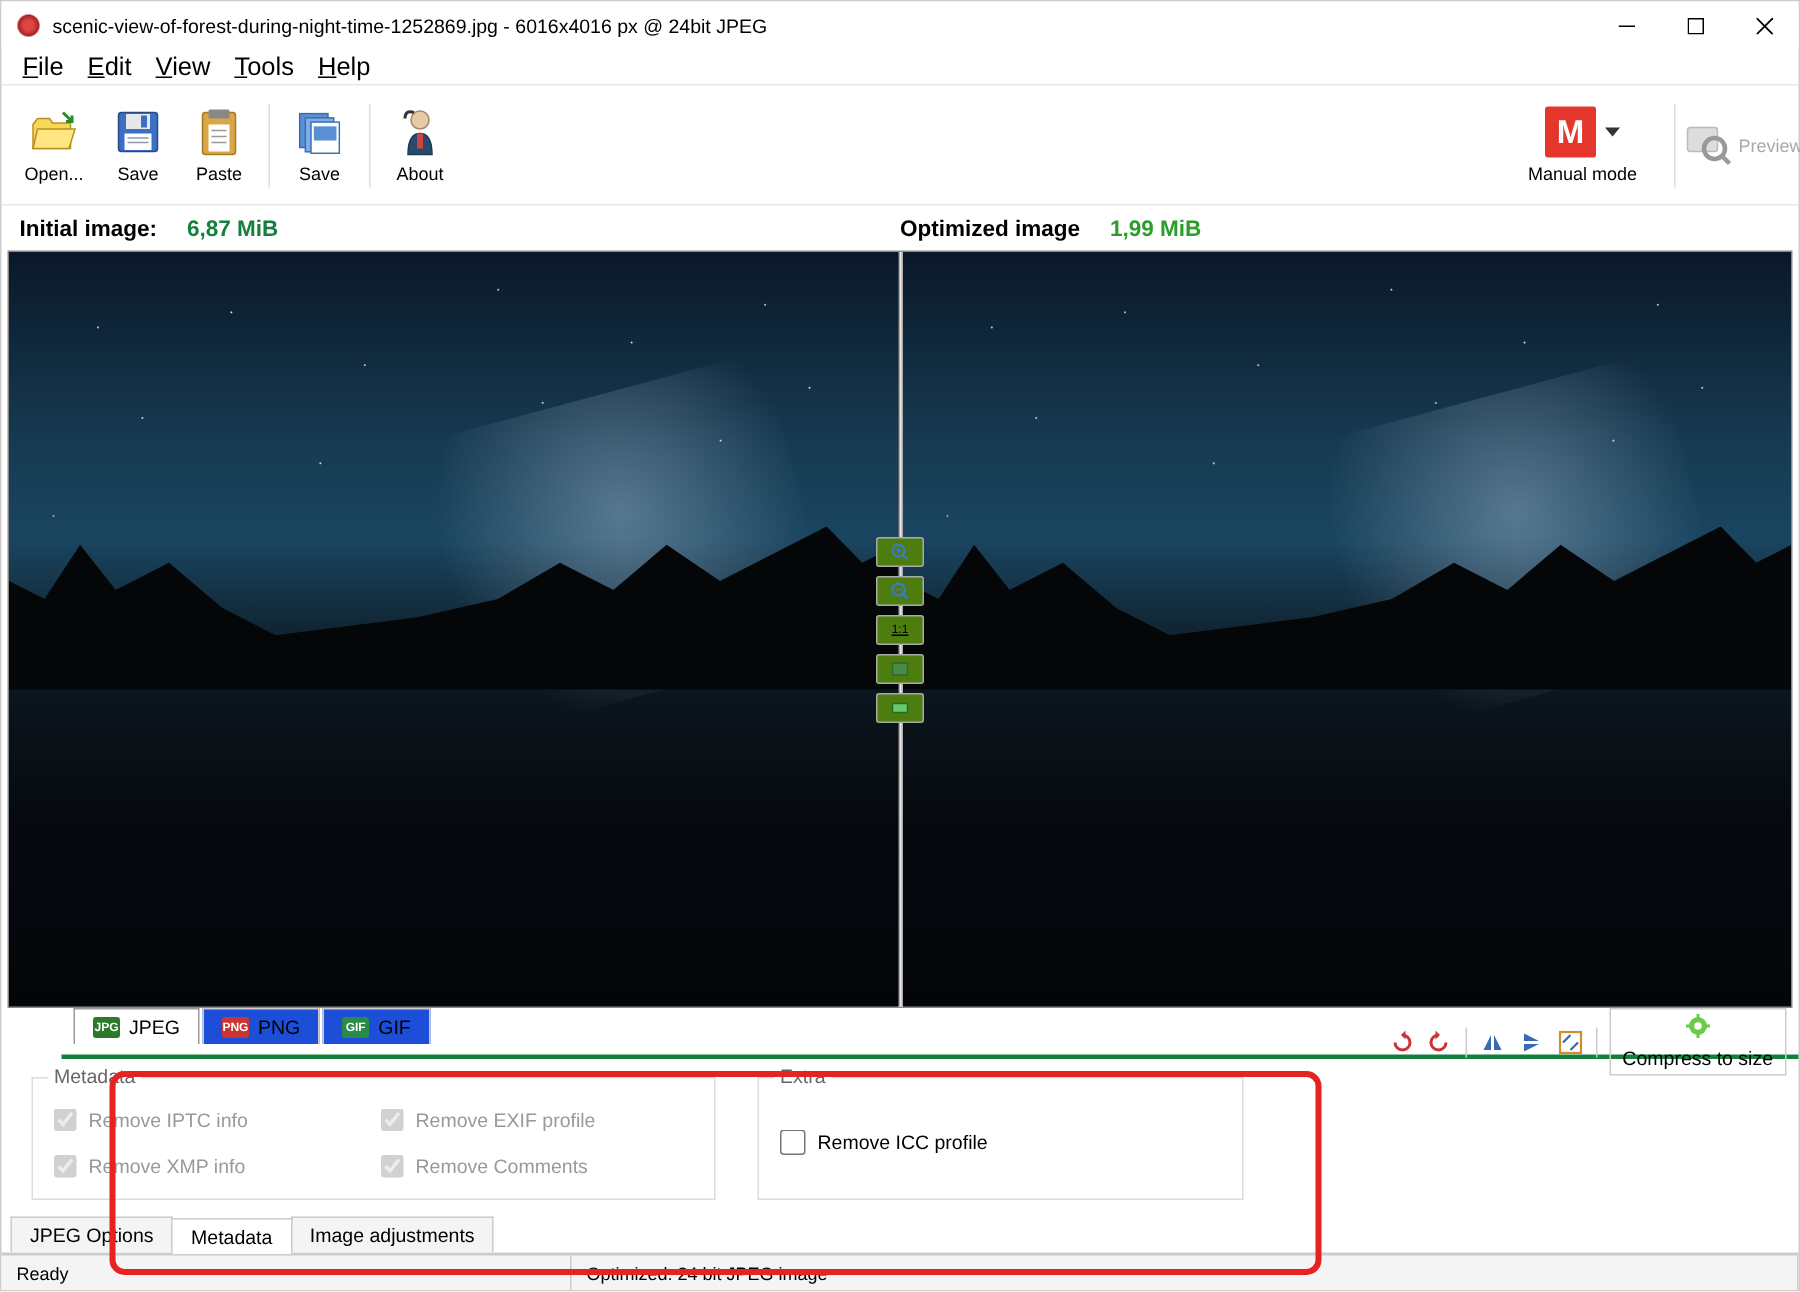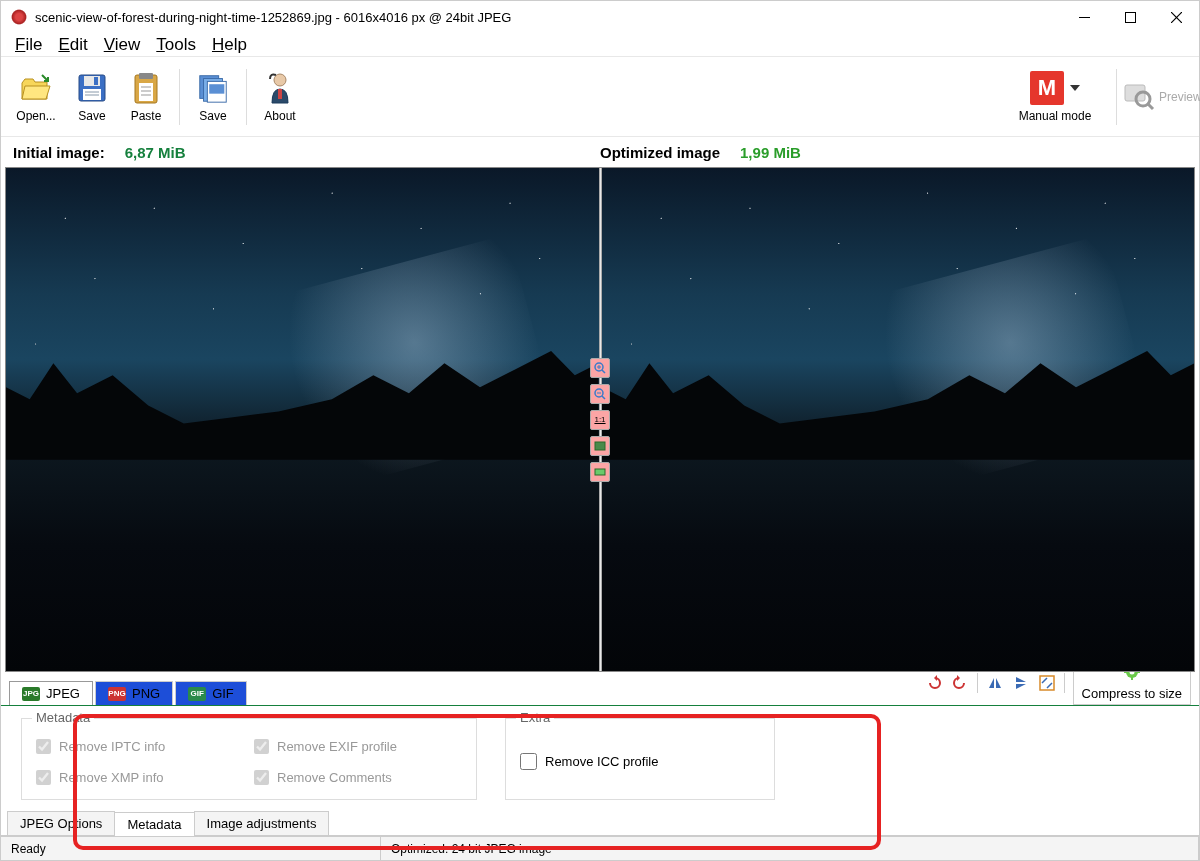--- a/index.html
+++ b/index.html
@@ -55,42 +55,42 @@
   radial-gradient(1px 1px at 35% 28%, #fff, transparent),
   radial-gradient(1px 1px at 60% 20%, #fff, transparent),
   radial-gradient(1px 1px at 80% 25%, #fff, transparent),
   radial-gradient(1px 1px at 5% 35%, #ccc, transparent),
   radial-gradient(1px 1px at 90% 18%, #fff, transparent);
   background-size: 100% 100%; }
 .milky { position: absolute; top: 20%; right: 10%; width: 50%; height: 40%; background: radial-gradient(ellipse 60% 100% at 60% 40%, rgba(200,220,240,0.35), transparent 70%); transform: rotate(-15deg); }
 .treeline { position: absolute; bottom: 42%; left: 0; right: 0; height: 24%; }
 .treeline svg { width: 100%; height: 100%; }
 .center-tools { position: absolute; left: 50%; top: 50%; transform: translate(-50%,-50%); display: flex; flex-direction: column; gap: 6px; z-index: 5; background: rgba(240,240,240,0.0); padding: 2px; }
-.ct-btn { width: 20px; height: 20px; background: #fca5a5; border: 1px solid #aaa; border-radius: 2px; display: flex; align-items: center; justify-content: center; font-size: 9px; cursor: default; text-decoration: underline; }
-
-
-.fmtrow { height: 34px; display: flex; align-items: flex-end; padding: 0 8px; gap: 2px; border-bottom: 1px solid #15803d; }
+.ct-btn { width: 32px; height: 20px; background: #4d7c0f; border: 1px solid #aaa; border-radius: 2px; display: flex; align-items: center; justify-content: center; font-size: 9px; cursor: default; text-decoration: underline; }
+
+
+.fmtrow { height: 34px; display: flex; align-items: flex-start; padding: 0 8px; gap: 2px; border-bottom: 3px solid #15803d; margin-left: 40px; }
 .fmt-tab { display: flex; align-items: center; gap: 6px; padding: 4px 12px; border: 1px solid #ccc; background: #1d4ed8; font-size: 13px; cursor: default; border-bottom: none; }
 .fmt-tab.active { background: #fff; border-color: #999; }
 .fmt-badge { width: 18px; height: 14px; border-radius: 2px; display: inline-block; font-size: 8px; color: #fff; text-align: center; line-height: 14px; font-weight: bold; }
 .fmt-badge.jpg { background: #2a7a2a; }
 .fmt-badge.png { background: #c33; }
 .fmt-badge.gif { background: #2a8a4a; }
 .rtools { margin-left: auto; display: flex; align-items: center; gap: 8px; font-size: 13px; }
 .rtool-icon { width: 18px; height: 18px; display: flex; align-items: center; justify-content: center; cursor: default; }
 .rsep { width: 1px; height: 20px; background: #ccc; }
 .compress-btn { display: flex; align-items: center; gap: 6px; padding: 3px 8px; border: 1px solid #ccc; cursor: default; flex-direction: column; }
 
 
 .settings { padding: 12px 20px 8px 20px; display: flex; gap: 28px; position: relative; }
 .highlight-box { position: absolute; left: 72px; top: 8px; width: 808px; height: 136px; border: 4px solid #e62222; border-radius: 10px; pointer-events: none; }
 .fieldset { position: relative; border: 1px solid #ddd; padding: 20px 14px 14px 14px; flex: 0 0 auto; }
 .fieldset .legend { position: absolute; top: -9px; left: 10px; background: #fff; padding: 0 4px; font-size: 13px; color: #666; }
 .fs-meta { width: 456px; }
-.fs-extra { width: 270px; }
+.fs-extra { width: 324px; }
 .grid2 { display: grid; grid-template-columns: 1fr 1fr; gap: 16px 10px; }
 .chk { display: flex; align-items: center; gap: 8px; color: #999; font-size: 13px; }
 .chk input { width: 15px; height: 15px; accent-color: #888; }
 .chk.enabled { color: #000; }
 .chk.enabled input { accent-color: #0066cc; width: 17px; height: 17px; }
 
 
 .btabs { height: 28px; display: flex; align-items: flex-end; padding: 0 6px; border-bottom: 1px solid #ccc; gap: 0; }
 .btab { padding: 4px 12px; border: 1px solid #ccc; border-bottom: none; background: #f4f4f4; font-size: 13px; cursor: default; margin-right: -1px; }
 .btab.active { background: #fff; position: relative; top: 1px; }

